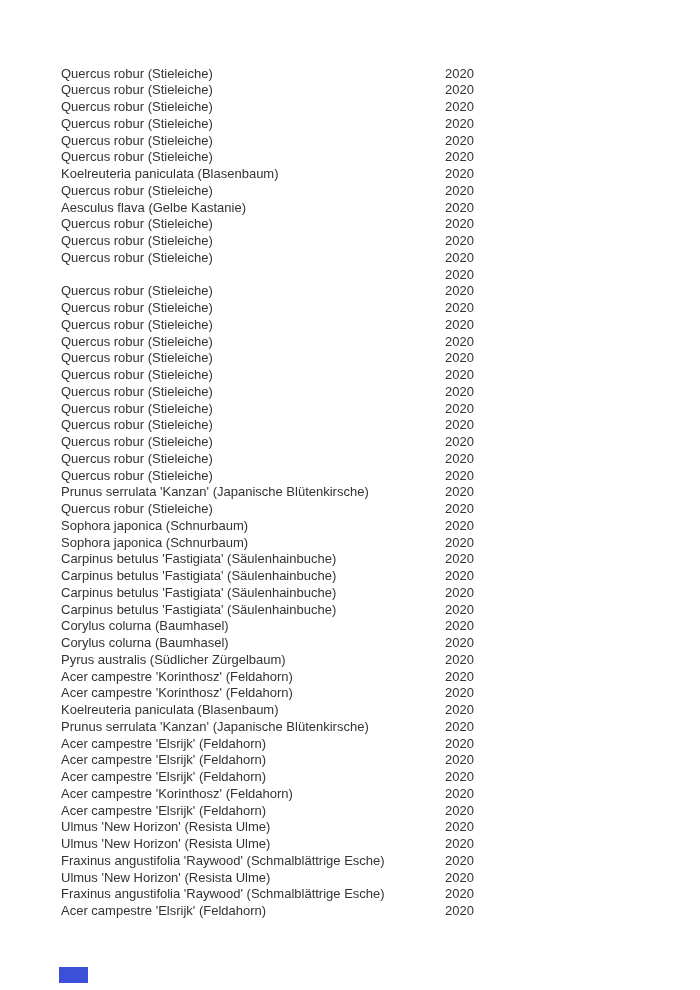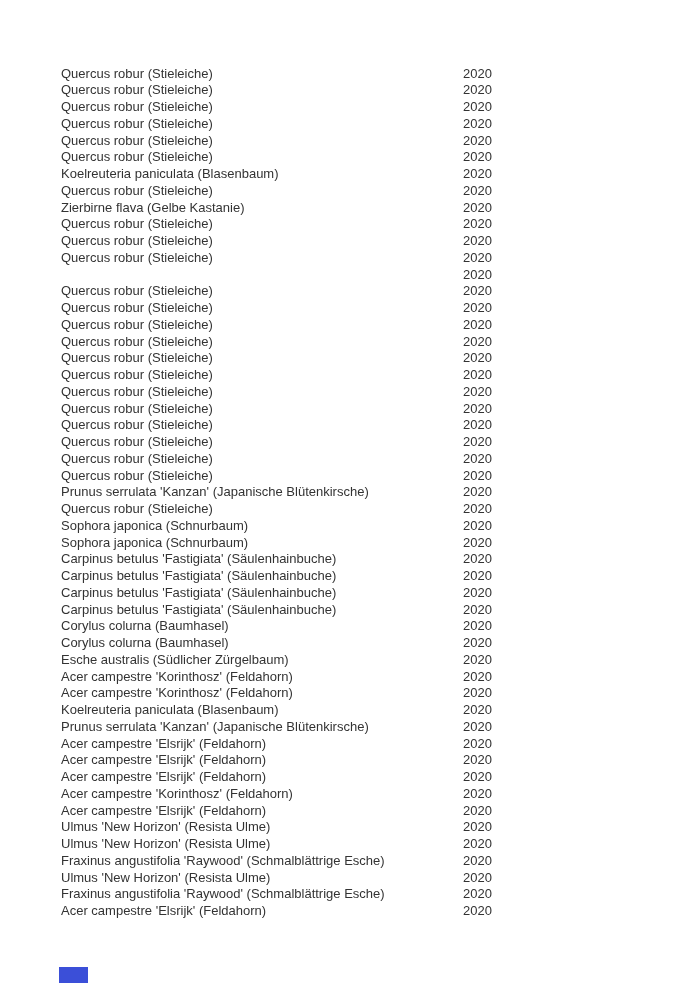--- a/index.html
+++ b/index.html
@@ -28,21 +28,21 @@
     line-height: 16.75px;
   }
   .name {
     position: absolute;
     left: 61px;
     top: 0;
     white-space: nowrap;
   }
   .year {
     position: absolute;
-    left: 463px;
+    left: 445px;
     top: 0;
     white-space: nowrap;
   }
   .blue-marker {
     position: absolute;
     left: 59px;
     top: 967px;
     width: 29px;
     height: 16px;
     background: #3b4fd8;
@@ -78,21 +78,21 @@
     </div>
     <div class="row">
       <span class="name">Koelreuteria paniculata (Blasenbaum)</span>
       <span class="year">2020</span>
     </div>
     <div class="row">
       <span class="name">Quercus robur (Stieleiche)</span>
       <span class="year">2020</span>
     </div>
     <div class="row">
-      <span class="name">Zierbirne flava (Gelbe Kastanie)</span>
+      <span class="name">Aesculus flava (Gelbe Kastanie)</span>
       <span class="year">2020</span>
     </div>
     <div class="row">
       <span class="name">Quercus robur (Stieleiche)</span>
       <span class="year">2020</span>
     </div>
     <div class="row">
       <span class="name">Quercus robur (Stieleiche)</span>
       <span class="year">2020</span>
     </div>
@@ -185,21 +185,21 @@
     </div>
     <div class="row">
       <span class="name">Corylus colurna (Baumhasel)</span>
       <span class="year">2020</span>
     </div>
     <div class="row">
       <span class="name">Corylus colurna (Baumhasel)</span>
       <span class="year">2020</span>
     </div>
     <div class="row">
-      <span class="name">Esche australis (Südlicher Zürgelbaum)</span>
+      <span class="name">Pyrus australis (Südlicher Zürgelbaum)</span>
       <span class="year">2020</span>
     </div>
     <div class="row">
       <span class="name">Acer campestre 'Korinthosz' (Feldahorn)</span>
       <span class="year">2020</span>
     </div>
     <div class="row">
       <span class="name">Acer campestre 'Korinthosz' (Feldahorn)</span>
       <span class="year">2020</span>
     </div>

